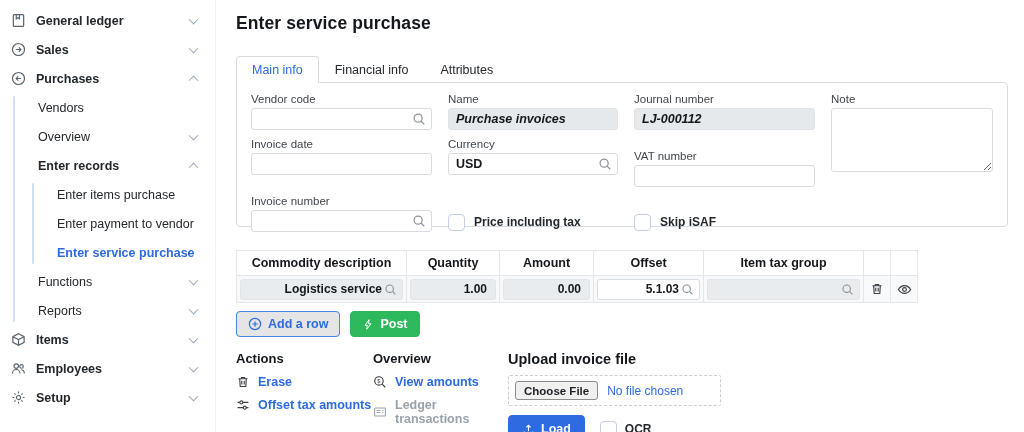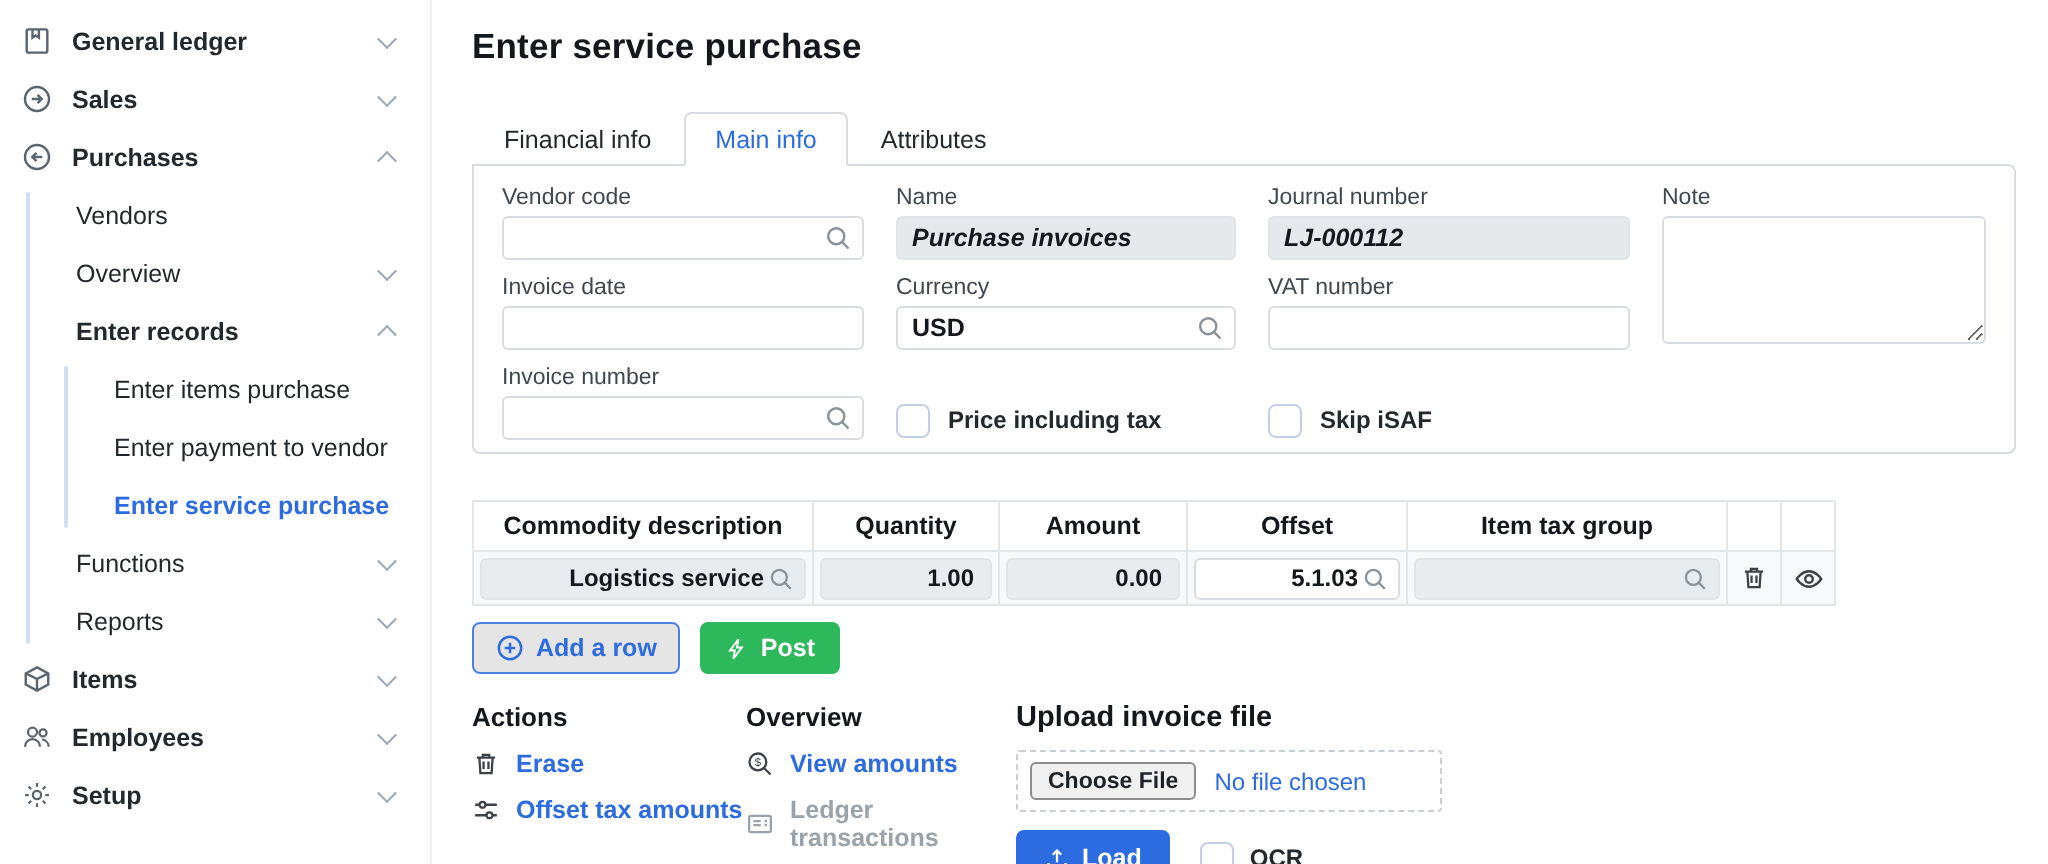--- a/index.html
+++ b/index.html
@@ -204,22 +204,22 @@
       <span class="nav-label">Setup</span>
       <span class="chev down"></span>
     </div>
   </nav>
 
   <main class="main">
 
     <h1 class="page-title">Enter service purchase</h1>
 
     <div class="tabbar">
+      <div class="tab active">Main info</div>
       <div class="tab">Financial info</div>
-      <div class="tab active">Main info</div>
       <div class="tab">Attributes</div>
     </div>
 
     <div class="panel">
 
       <div class="field" style="grid-column:1;grid-row:1;">
         <label>Vendor code</label>
         <div class="input-wrap">
           <input class="tfield" value="" style="">
           <span class="search-glyph">
@@ -263,21 +263,21 @@
           <input class="tfield" style="font-weight: 600;" value="USD">
           <span class="search-glyph">
             <svg class="ic" width="14" height="14" viewBox="0 0 16 16" fill="none" stroke="currentColor" stroke-width="1.4">
                 <circle cx="7" cy="7" r="4.6"></circle>
                 <path d="M10.4 10.4 14 14"></path>
               </svg>
           </span>
         </div>
       </div>
 
-      <div class="field" style="grid-column:3;grid-row:2;">
+      <div class="field" style="grid-column:3;grid-row:2;margin-top:12px;">
         <label>VAT number</label>
         <div class="input-wrap">
           <input class="tfield noicon" value="" style="">
         </div>
       </div>
 
       <div class="field" style="grid-column:1;grid-row:3;">
         <label>Invoice number</label>
         <div class="input-wrap">
           <input class="tfield" value="" style="">

